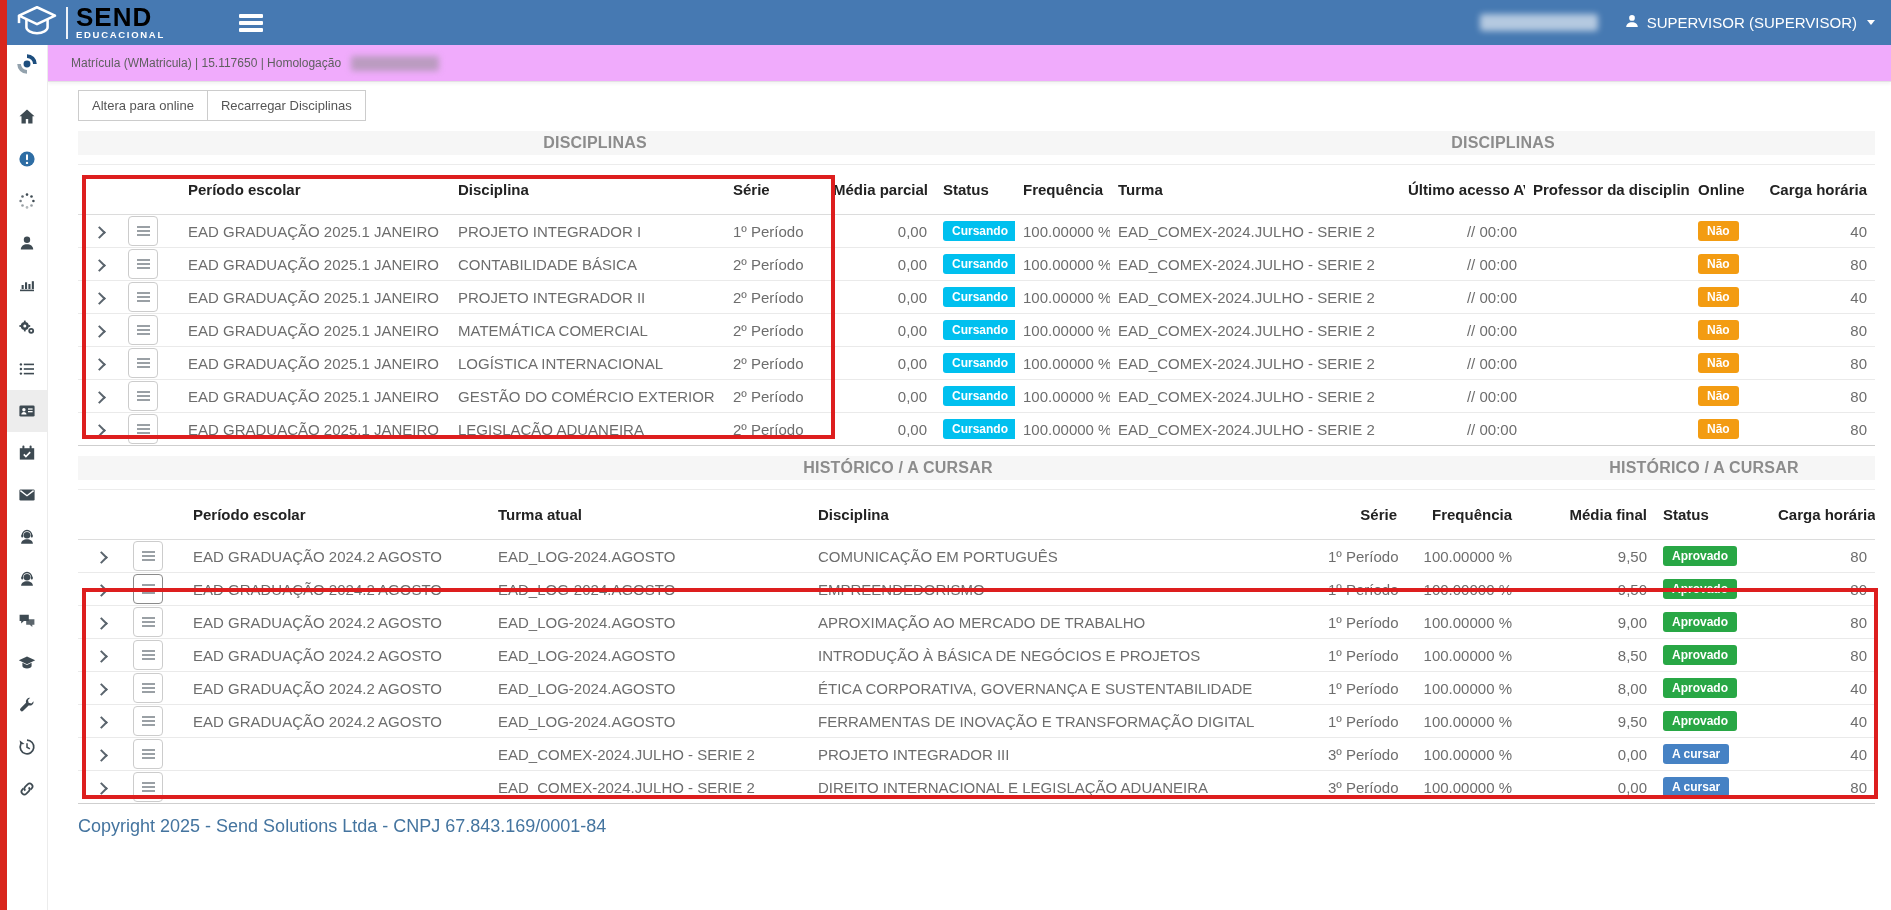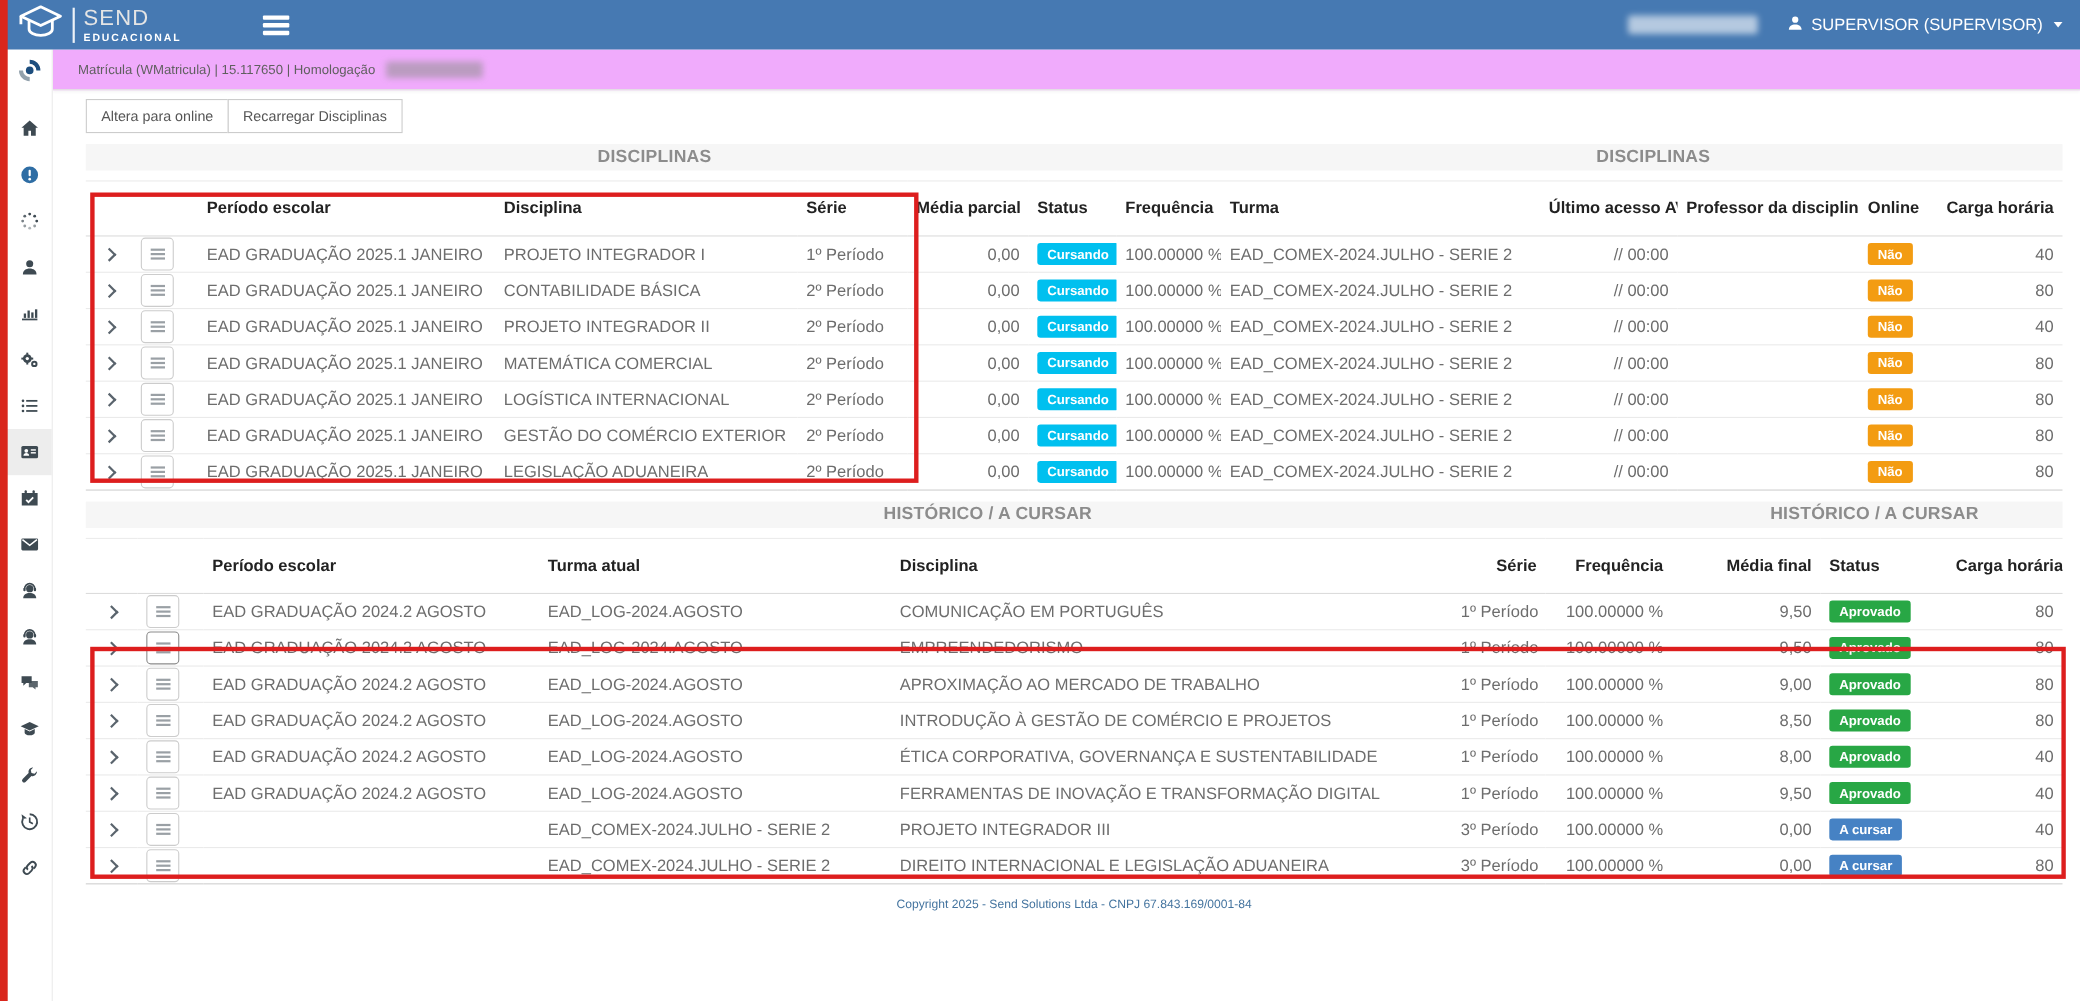--- a/index.html
+++ b/index.html
@@ -10,21 +10,21 @@
   *{box-sizing:border-box;}
   html,body{margin:0;padding:0;width:1891px;height:910px;overflow:hidden;
     font-family:"Liberation Sans",sans-serif;background:#fff;}
 
   
   .topbar{position:absolute;top:0;left:0;width:100%;height:45px;background:var(--accent);
     display:flex;align-items:center;z-index:15;}
   .brand{display:flex;align-items:center;margin-left:14px;}
   .brand-divider{width:2px;height:32px;background:#fff;margin:0 8px 0 6px;opacity:.9;}
   .brand-text{display:flex;flex-direction:column;}
-  .brand-name{font-size:20px;font-weight:normal;color:#e5e5e5;line-height:23px;letter-spacing:1px;}
+  .brand-name{font-size:26px;font-weight:bold;color:#000000;line-height:23px;letter-spacing:1px;}
   .brand-sub{font-size:9.5px;color:#fff;letter-spacing:1.7px;font-weight:bold;}
   .hamburger{margin-left:74px;display:flex;flex-direction:column;gap:3px;cursor:pointer;}
   .hamburger i{width:24px;height:4px;background:#fff;border-radius:1px;display:block;}
   .topbar-spacer{flex:1;}
   .user-blur{width:118px;height:17px;background:rgba(255,255,255,.6);border-radius:3px;
     filter:blur(3px);margin-right:26px;}
   .user-menu{display:flex;align-items:center;gap:7px;color:#fff;font-size:15px;
     margin-right:16px;cursor:pointer;white-space:nowrap;}
   .caret{width:0;height:0;border-left:4px solid transparent;border-right:4px solid transparent;
     border-top:5px solid #fff;margin-left:3px;}
@@ -81,21 +81,21 @@
 
   .badge{display:inline-block;padding:4px 9px;border-radius:3px;color:#fff;
     font-size:12px;font-weight:bold;line-height:1;}
   .c-cyan{background:var(--c-cyan);} .c-green{background:var(--c-green);}
   .c-blue{background:var(--c-blue);} .c-orange{background:var(--c-orange);}
 
   .progress{margin-top:58px;width:1797px;height:18px;background:#f4f4f4;border-radius:3px;}
   .progress .fill{height:100%;background:#3e76b4;border-radius:3px;color:#fff;font-size:12px;
     font-weight:bold;line-height:18px;text-align:center;white-space:nowrap;}
 
-  .footer{width:1797px;text-align:center;margin-top:12px;font-size:11px;color:#44749f;}
+  .footer{width:1797px;text-align:left;margin-top:12px;font-size:18px;color:#44749f;}
 
   .anno{position:absolute;border:4px solid var(--red);z-index:40;pointer-events:none;}
   #anno1{left:82px;top:175px;width:753px;height:264px;}
   #anno2{left:82px;top:588px;width:1796px;height:211px;}
 </style>
 </head>
 <body>
 
 <div class="topbar">
   <div class="brand">
@@ -543,21 +543,21 @@
         </tr>
         <tr>
           <td class="al-c"><span class="chev"></span></td>
           <td>
             <div class="menubtn">
               <span class="bars"></span>
             </div>
           </td>
           <td><span>EAD GRADUAÇÃO 2024.2 AGOSTO</span></td>
           <td><span>EAD_LOG-2024.AGOSTO</span></td>
-          <td><span>INTRODUÇÃO À GESTÃO DE COMÉRCIO E PROJETOS</span></td>
+          <td><span>INTRODUÇÃO À BÁSICA DE NEGÓCIOS E PROJETOS</span></td>
           <td class="al-r"><span>1º Período</span></td>
           <td class="al-r"><span>100.00000 %</span></td>
           <td class="al-r"><span>8,50</span></td>
           <td><span class="badge c-green">Aprovado</span></td>
           <td class="al-r"><span>80</span></td>
         </tr>
         <tr>
           <td class="al-c"><span class="chev"></span></td>
           <td>
             <div class="menubtn">

